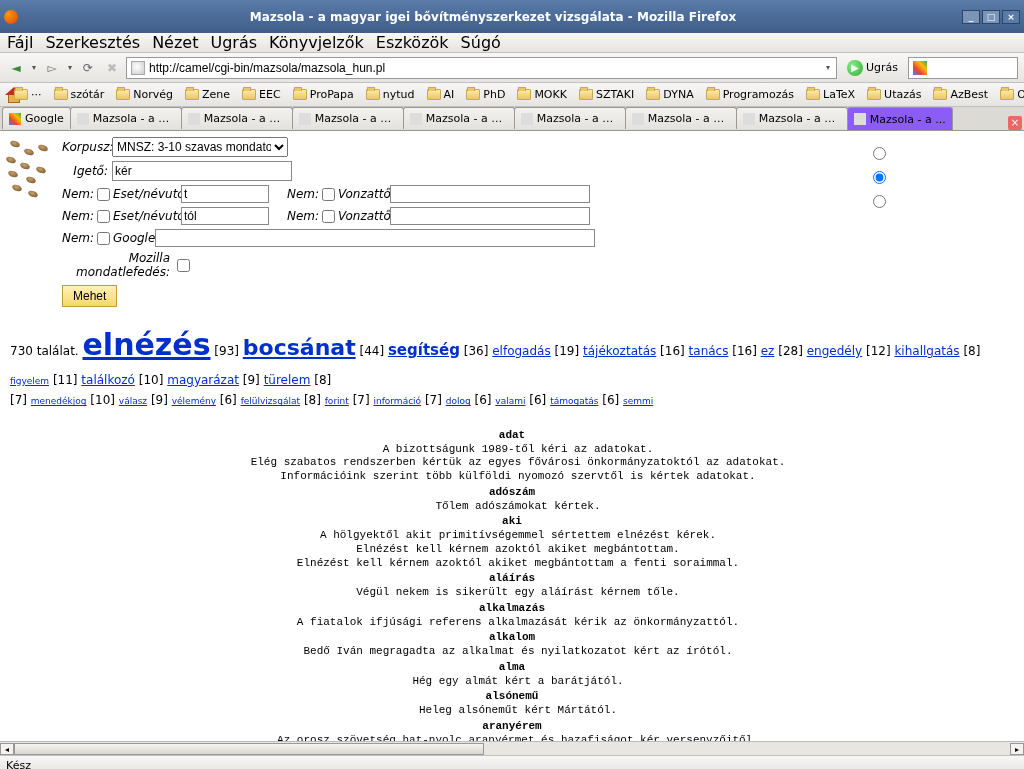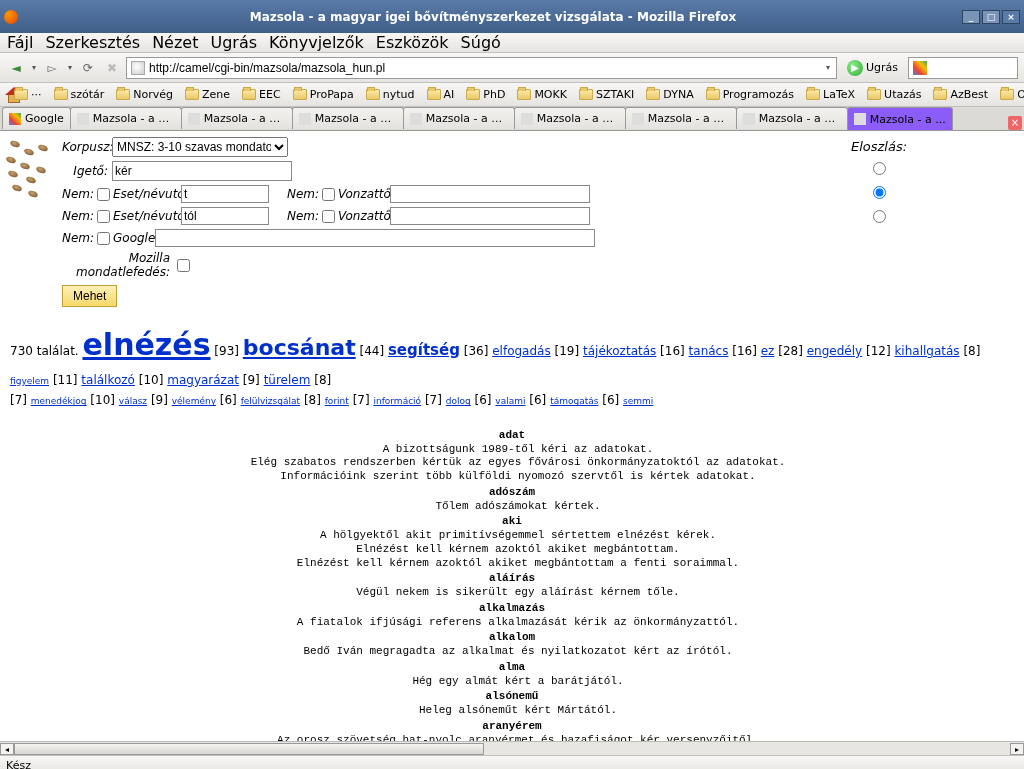--- a/index.html
+++ b/index.html
@@ -314,21 +314,20 @@
         <input type="text" class="str-input" value="" style="">
       </div>
       <div class="form-row">
         <span class="flabel" style="width:112px;">Mozilla mondatlefedés:</span>
         <input type="checkbox" style="">
       </div>
       <button class="mehet">Mehet</button>
     </div>
 
     <div class="eloszlas-col">
-      <div>Eloszlás:</div>
       <div class="radio-row"><input type="radio" name="el" style=""></div>
       <div class="radio-row"><input type="radio" name="el" checked="" style=""></div>
       <div class="radio-row"><input type="radio" name="el" style=""></div>
     </div>
   </div>
 
   <div class="results">
     <span>730 találat.</span>
     <span id="cloud1"> <a href="#" class="cloud-big">elnézés</a><span class="count"> [93]</span> <a href="#" class="cloud-med">bocsánat</a><span class="count"> [44]</span> <a href="#" class="cloud-sm">segítség</a><span class="count"> [36]</span> <a href="#" class="cloud-xs">elfogadás</a><span class="count"> [19]</span> <a href="#" class="cloud-xs">tájékoztatás</a><span class="count"> [16]</span> <a href="#" class="cloud-xs">tanács</a><span class="count"> [16]</span> <a href="#" class="cloud-xs">ez</a><span class="count"> [28]</span> <a href="#" class="cloud-xs">engedély</a><span class="count"> [12]</span> <a href="#" class="cloud-xs">kihallgatás</a><span class="count"> [8]</span> <a href="#" class="cloud-tiny">figyelem</a><span class="count"> [11]</span> <a href="#" class="cloud-xs">találkozó</a><span class="count"> [10]</span> <a href="#" class="cloud-xs">magyarázat</a><span class="count"> [9]</span> <a href="#" class="cloud-xs">türelem</a><span class="count"> [8]</span></span>
     <br>

